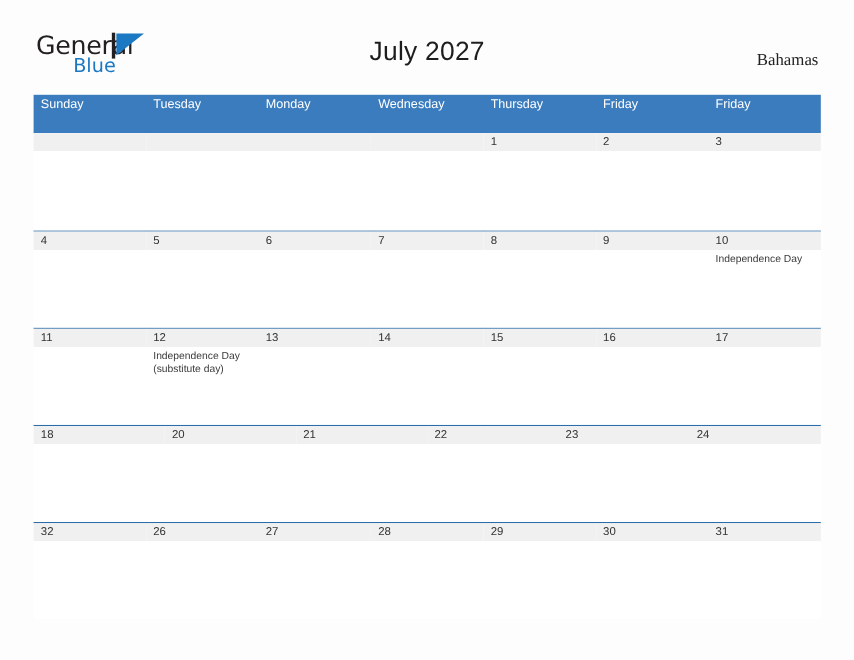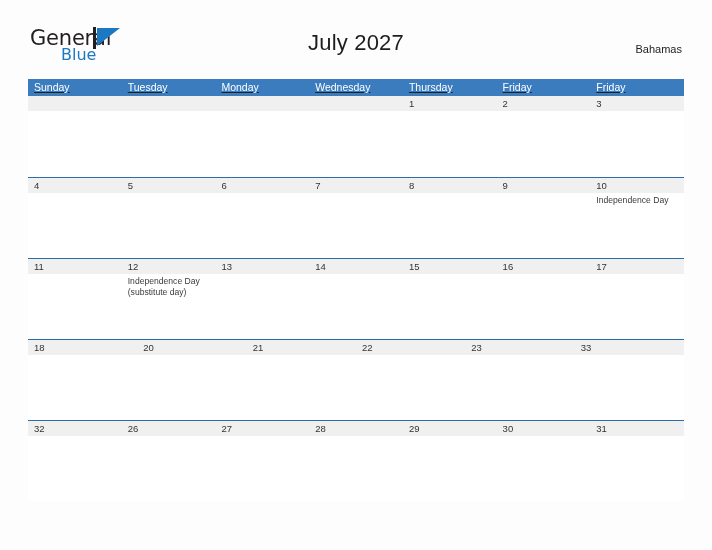--- a/index.html
+++ b/index.html
@@ -74,37 +74,37 @@
     font-size: 22px;
     font-weight: normal;
     color: #1d1d1d;
     letter-spacing: 0.2px;
   }
 
   .country {
     position: absolute;
     right: 30px;
     top: 43px;
-    font-size: 11px;
+    font-size: 14px;
     color: #222222;
+    font-family: Liberation Serif, serif;
   }
 
   
   .calendar {
     position: absolute;
     left: 28px;
     top: 79px;
     width: 656px;
   }
 
   .weekday-row {
     display: flex;
     background: #3b7cbe;
-    height: 17px;
-    text-decoration: underline;
+    height: 32px;
   }
   .weekday {
     flex: 1 1 0;
     color: #ffffff;
     font-size: 10.5px;
     line-height: 17px;
     padding-left: 6px;
     box-sizing: border-box;
     white-space: nowrap;
     overflow: hidden;
@@ -297,21 +297,21 @@
       </div>
       <div class="day">
         <span class="day-num">22</span>
         <div class="events"></div>
       </div>
       <div class="day">
         <span class="day-num">23</span>
         <div class="events"></div>
       </div>
       <div class="day">
-        <span class="day-num">33</span>
+        <span class="day-num">24</span>
         <div class="events"></div>
       </div>
     </div>
 
     <div class="week">
       <div class="day">
         <span class="day-num">32</span>
         <div class="events"></div>
       </div>
       <div class="day">

